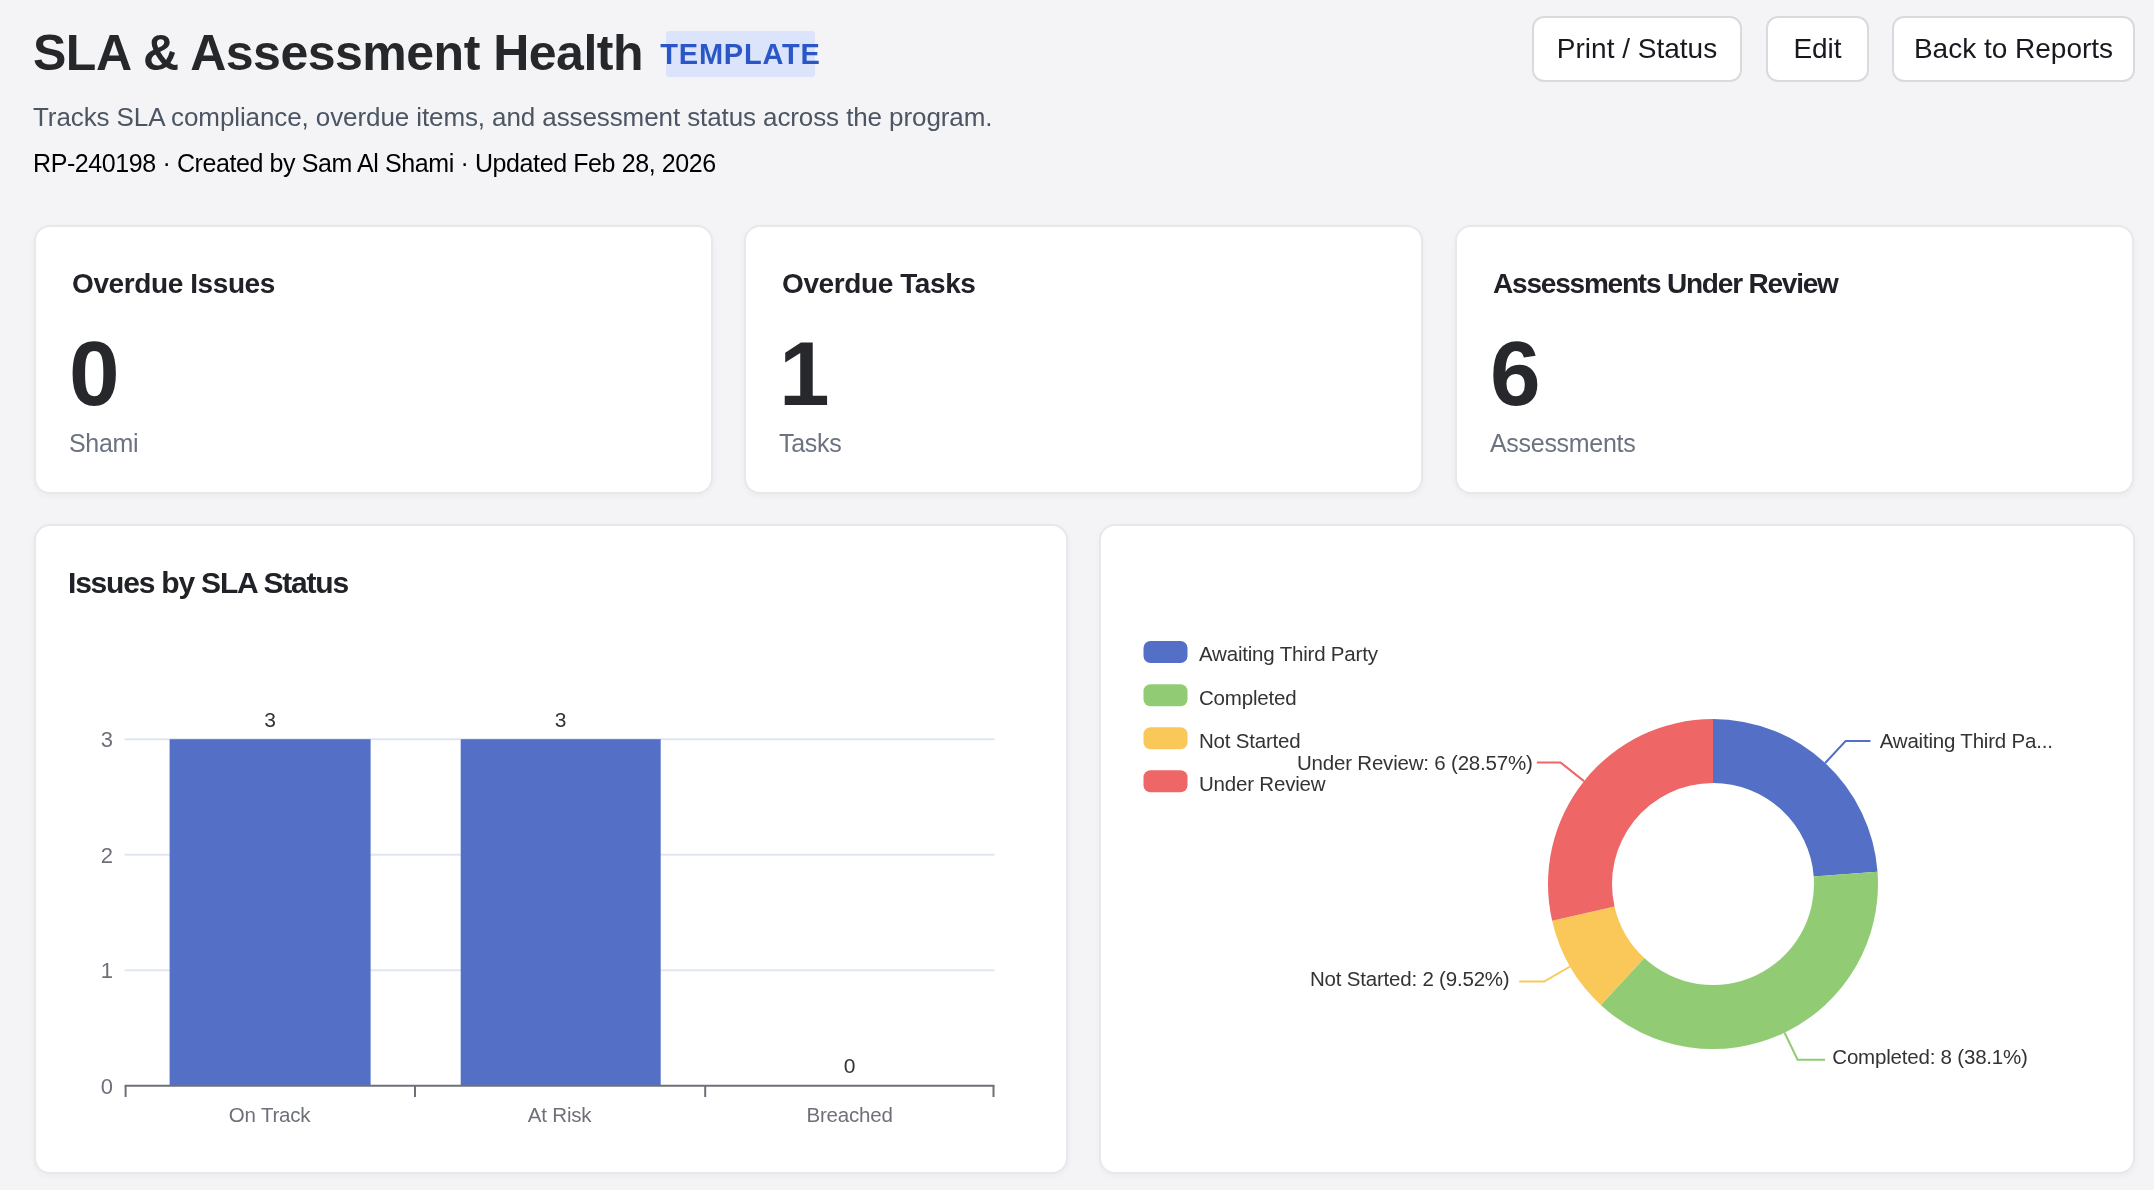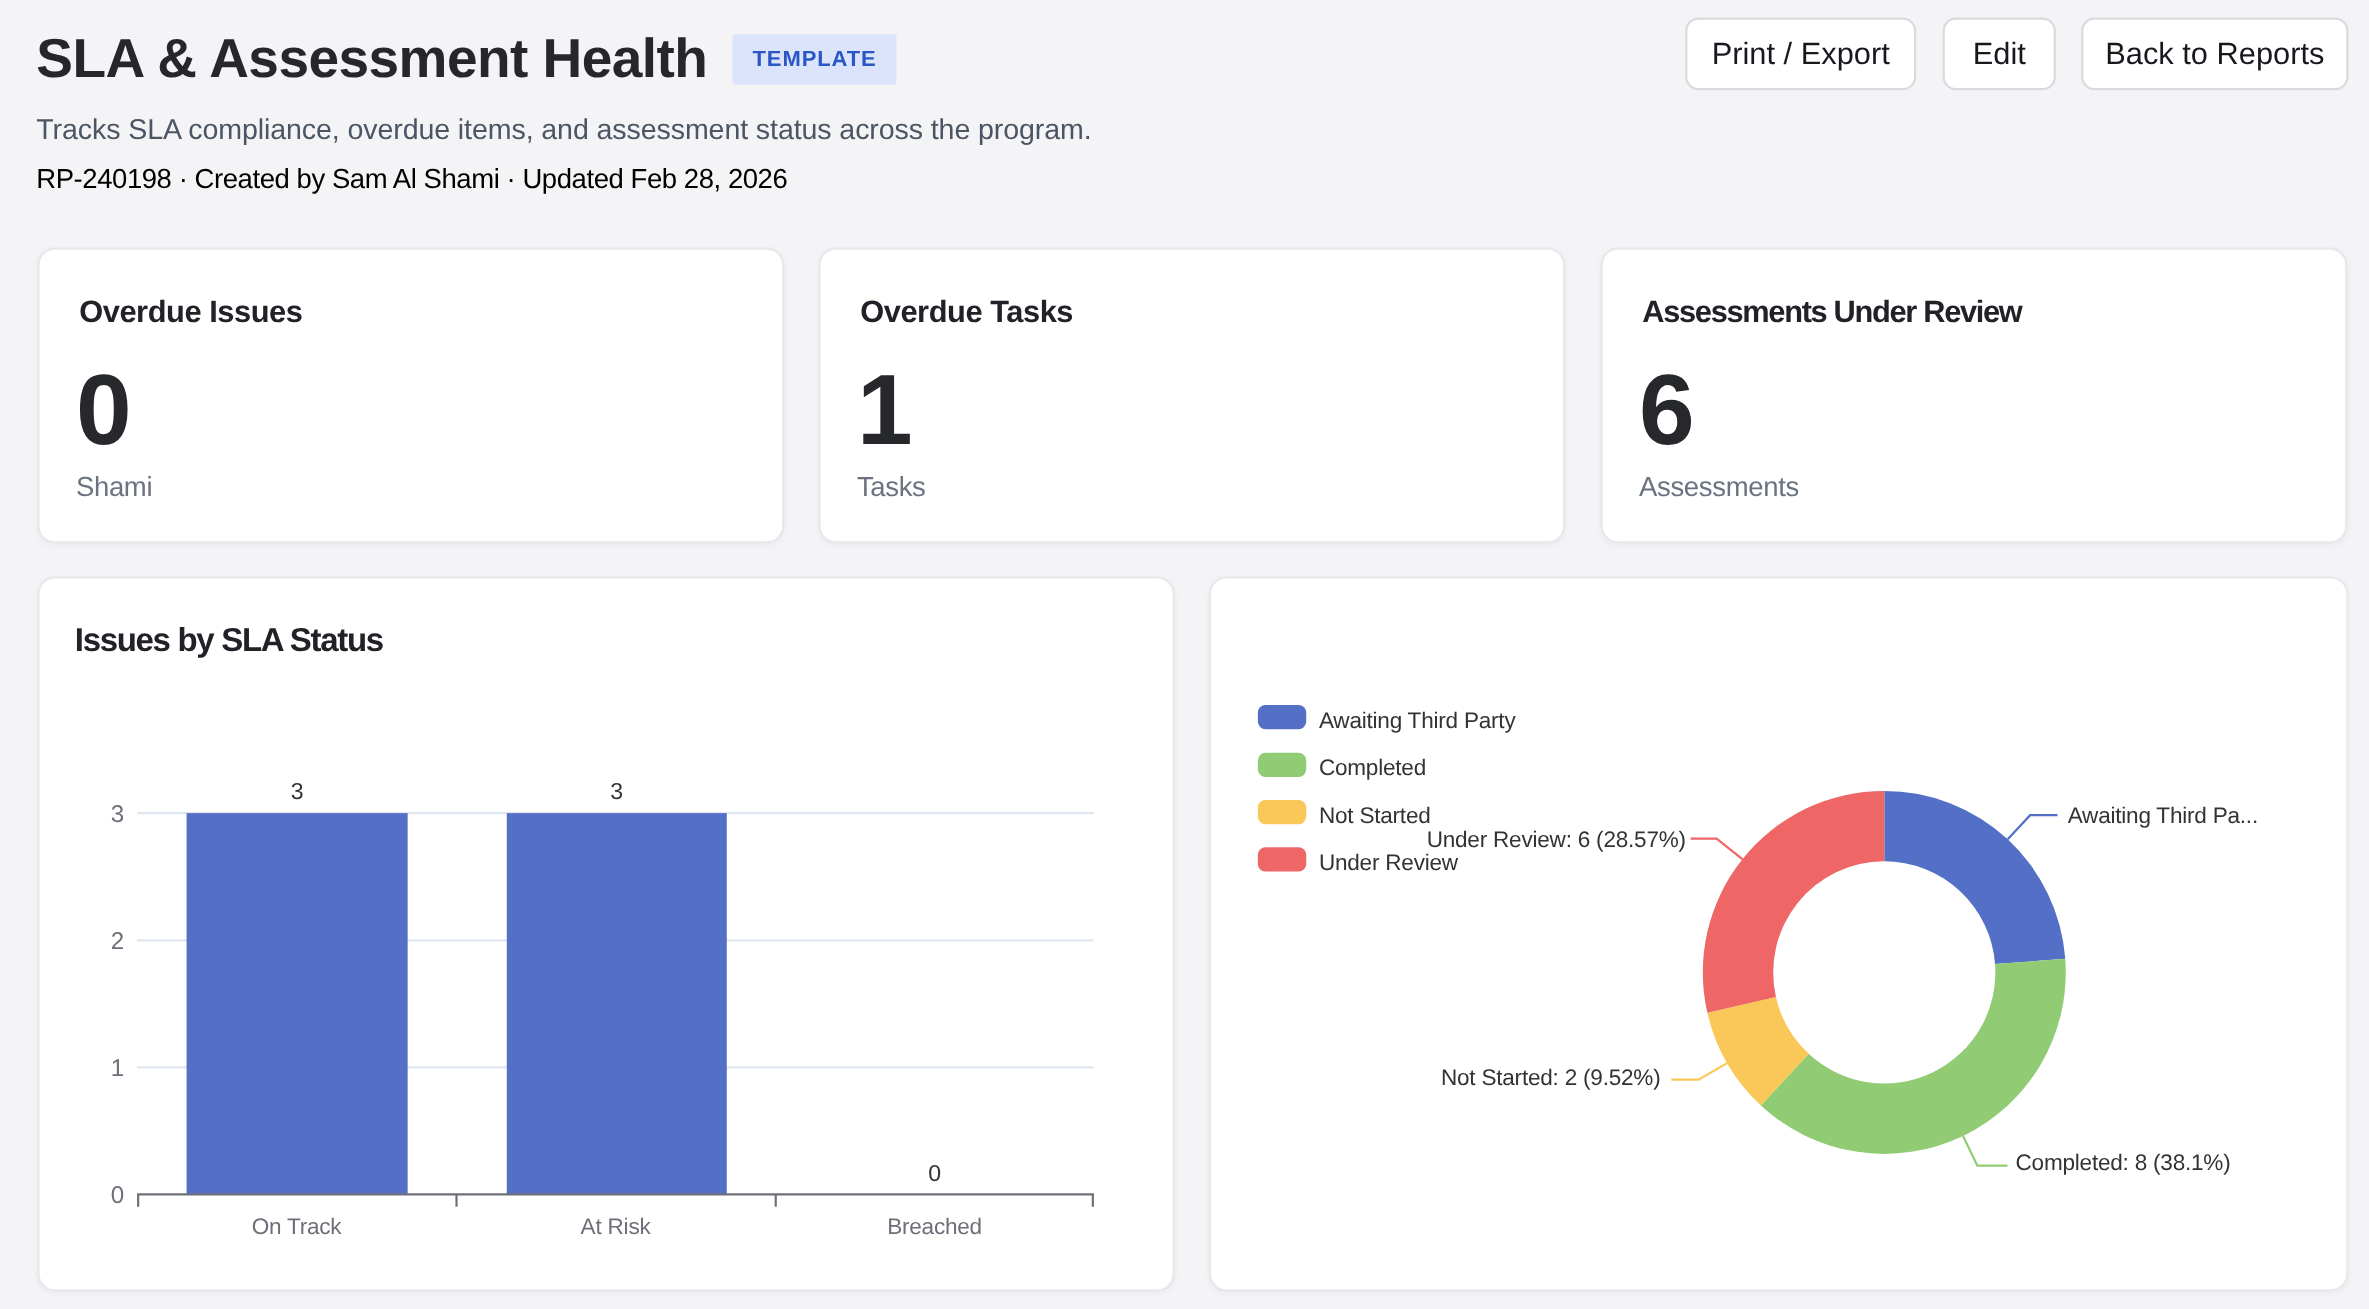--- a/index.html
+++ b/index.html
@@ -11,25 +11,25 @@
          display:flex; align-items:center; justify-content:center; font-size:28px; color:#17191e; }
   .stitle { position:absolute; font-weight:bold; font-size:28px; letter-spacing:-0.4px; color:#202227; line-height:1; }
   .snum { position:absolute; font-weight:bold; font-size:91px; color:#27282c; line-height:1; }
   .slabel { position:absolute; font-size:25px; color:#6b7280; letter-spacing:-0.3px; line-height:1; }
   .ctitle { position:absolute; font-weight:bold; font-size:30px; letter-spacing:-1.2px; color:#202227; line-height:1; }
 </style>
 </head>
 <body>
 
   <div class="abs" style="left:33px; top:28px; font-size:50px; font-weight:bold; color:#26272b; letter-spacing:-0.5px; line-height:1;">SLA &amp; Assessment Health</div>
-  <div class="abs" style="left:666px; top:31px; width:149px; height:46px; border-radius:3px; background:#dbe4fa; color:#2a56c6; font-weight:bold; font-size:20px; letter-spacing:0.8px; display:flex; align-items:center; justify-content:center;">TEMPLATE</div>
+  <div class="abs" style="left:666px; top:31px; width:149px; height:46px; border-radius:3px; background:#dbe4fa; color:#2a56c6; font-weight:bold; font-size:29px; letter-spacing:0.8px; display:flex; align-items:center; justify-content:center;">TEMPLATE</div>
   <div class="abs" style="left:33px; top:104px; font-size:26px; color:#4b5563; letter-spacing:-0.1px; line-height:1;">Tracks SLA compliance, overdue items, and assessment status across the program.</div>
   <div class="abs" style="left:33px; top:151px; font-size:25px; color:#000000; letter-spacing:-0.4px; line-height:1;">RP-240198 · Created by Sam Al Shami · Updated Feb 28, 2026</div>
 
-  <div class="btn" style="left:1532px; width:210px;">Print / Export</div>
+  <div class="btn" style="left:1532px; width:210px;">Print / Status</div>
   <div class="btn" style="left:1766px; width:103px;">Edit</div>
   <div class="btn" style="left:1892px; width:243px;">Back to Reports</div>
 
   <div class="card" style="left:34px; top:225px; width:679px; height:269px;">
     <div class="stitle" style="left:36px; top:43px;">Overdue Issues</div>
     <div class="snum" style="left:33px; top:101px;">0</div>
     <div class="slabel" style="left:33px; top:204px;">Shami</div>
   </div>
   <div class="card" style="left:744px; top:225px; width:679px; height:269px;">
     <div class="stitle" style="left:36px; top:43px;">Overdue Tasks</div>

